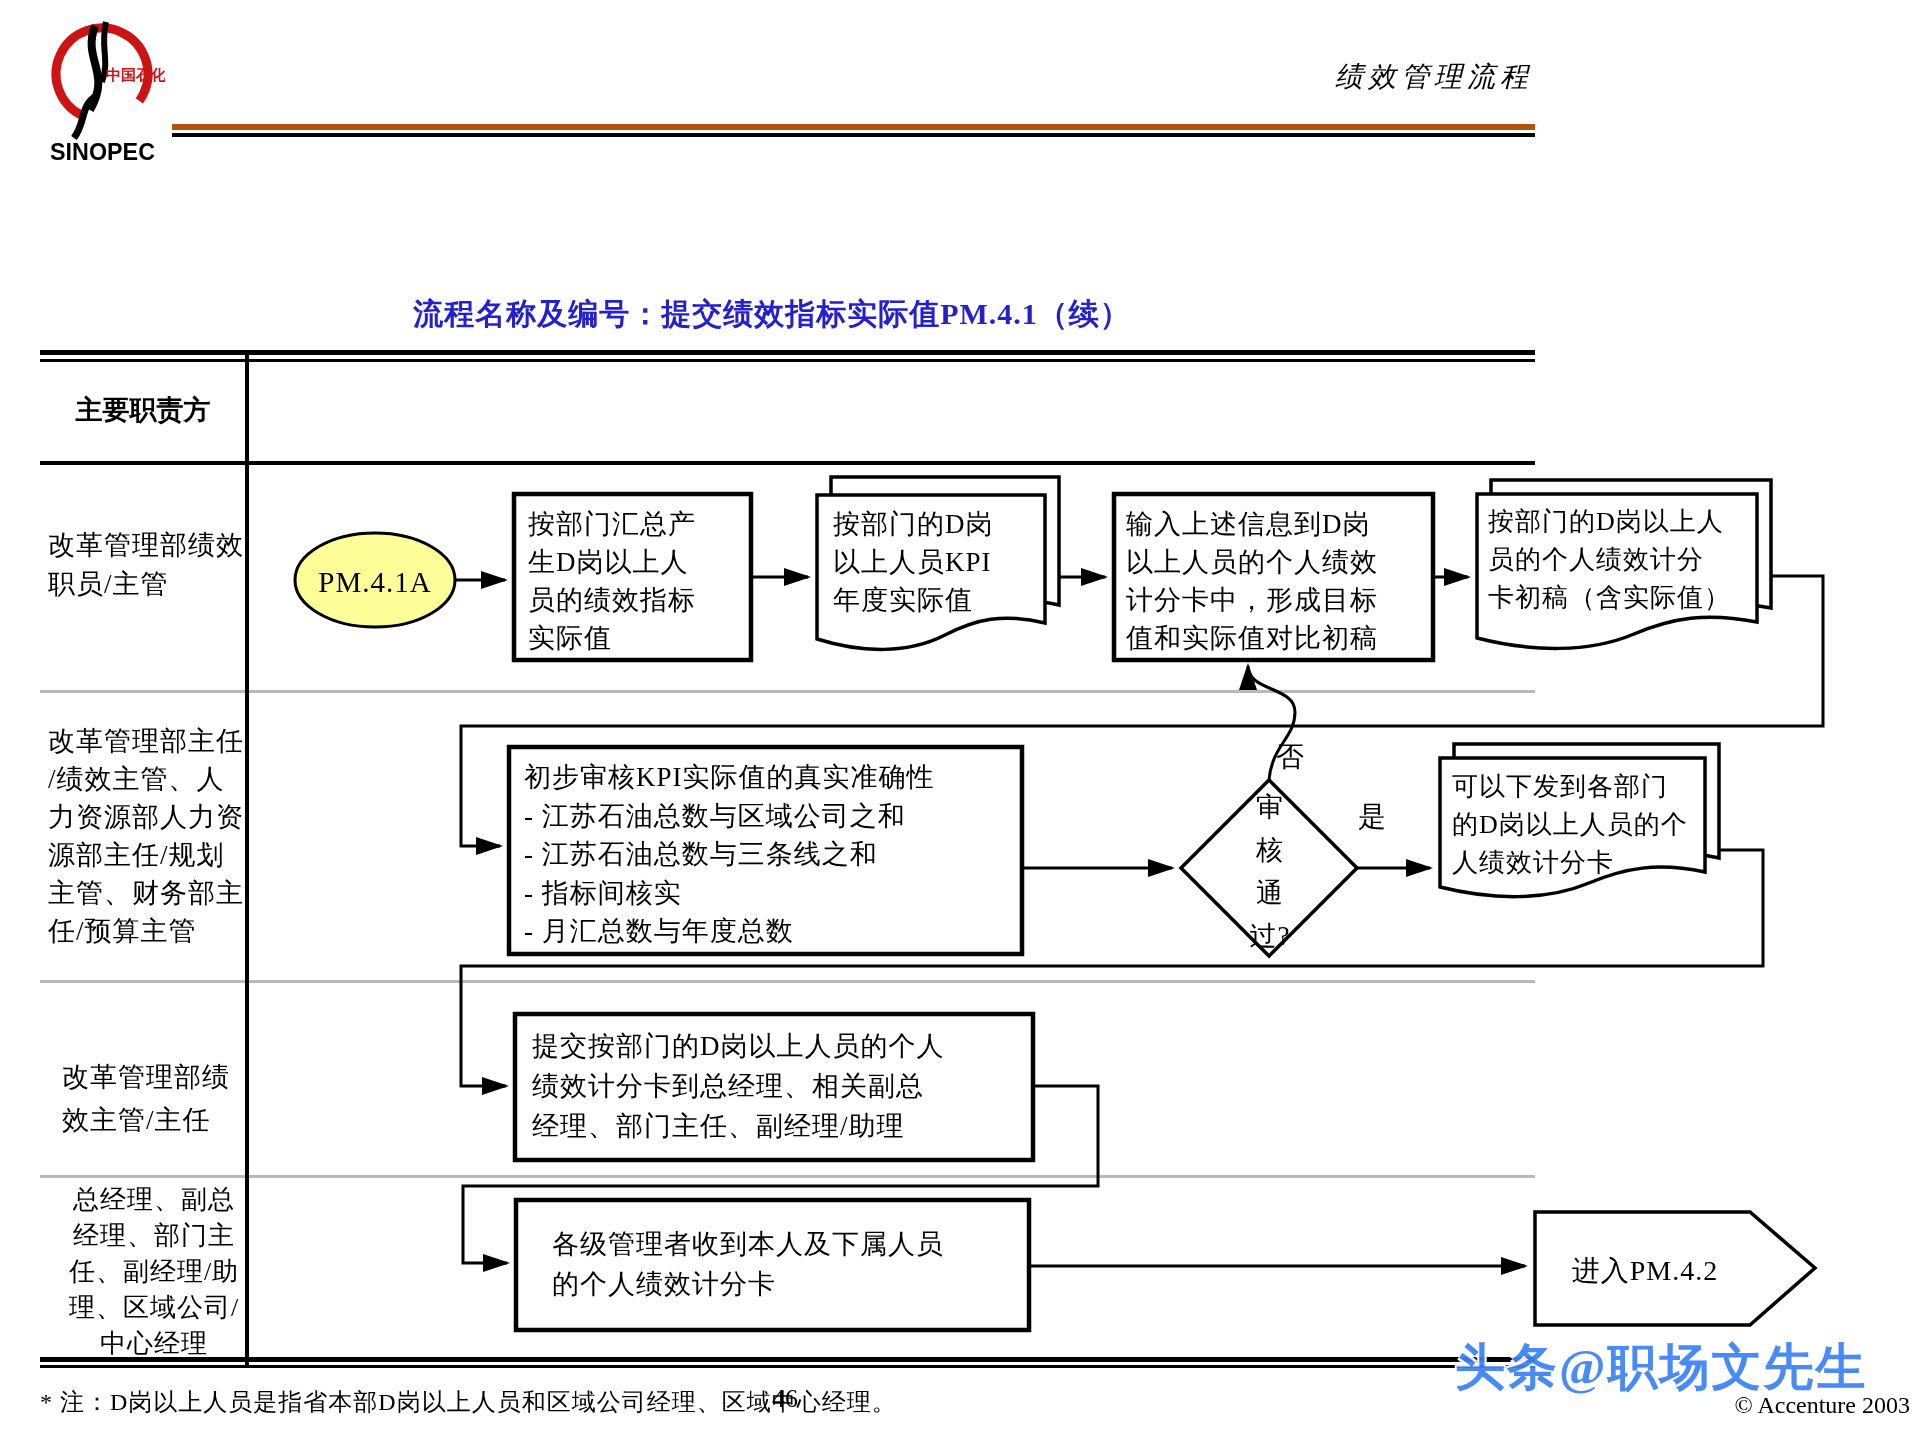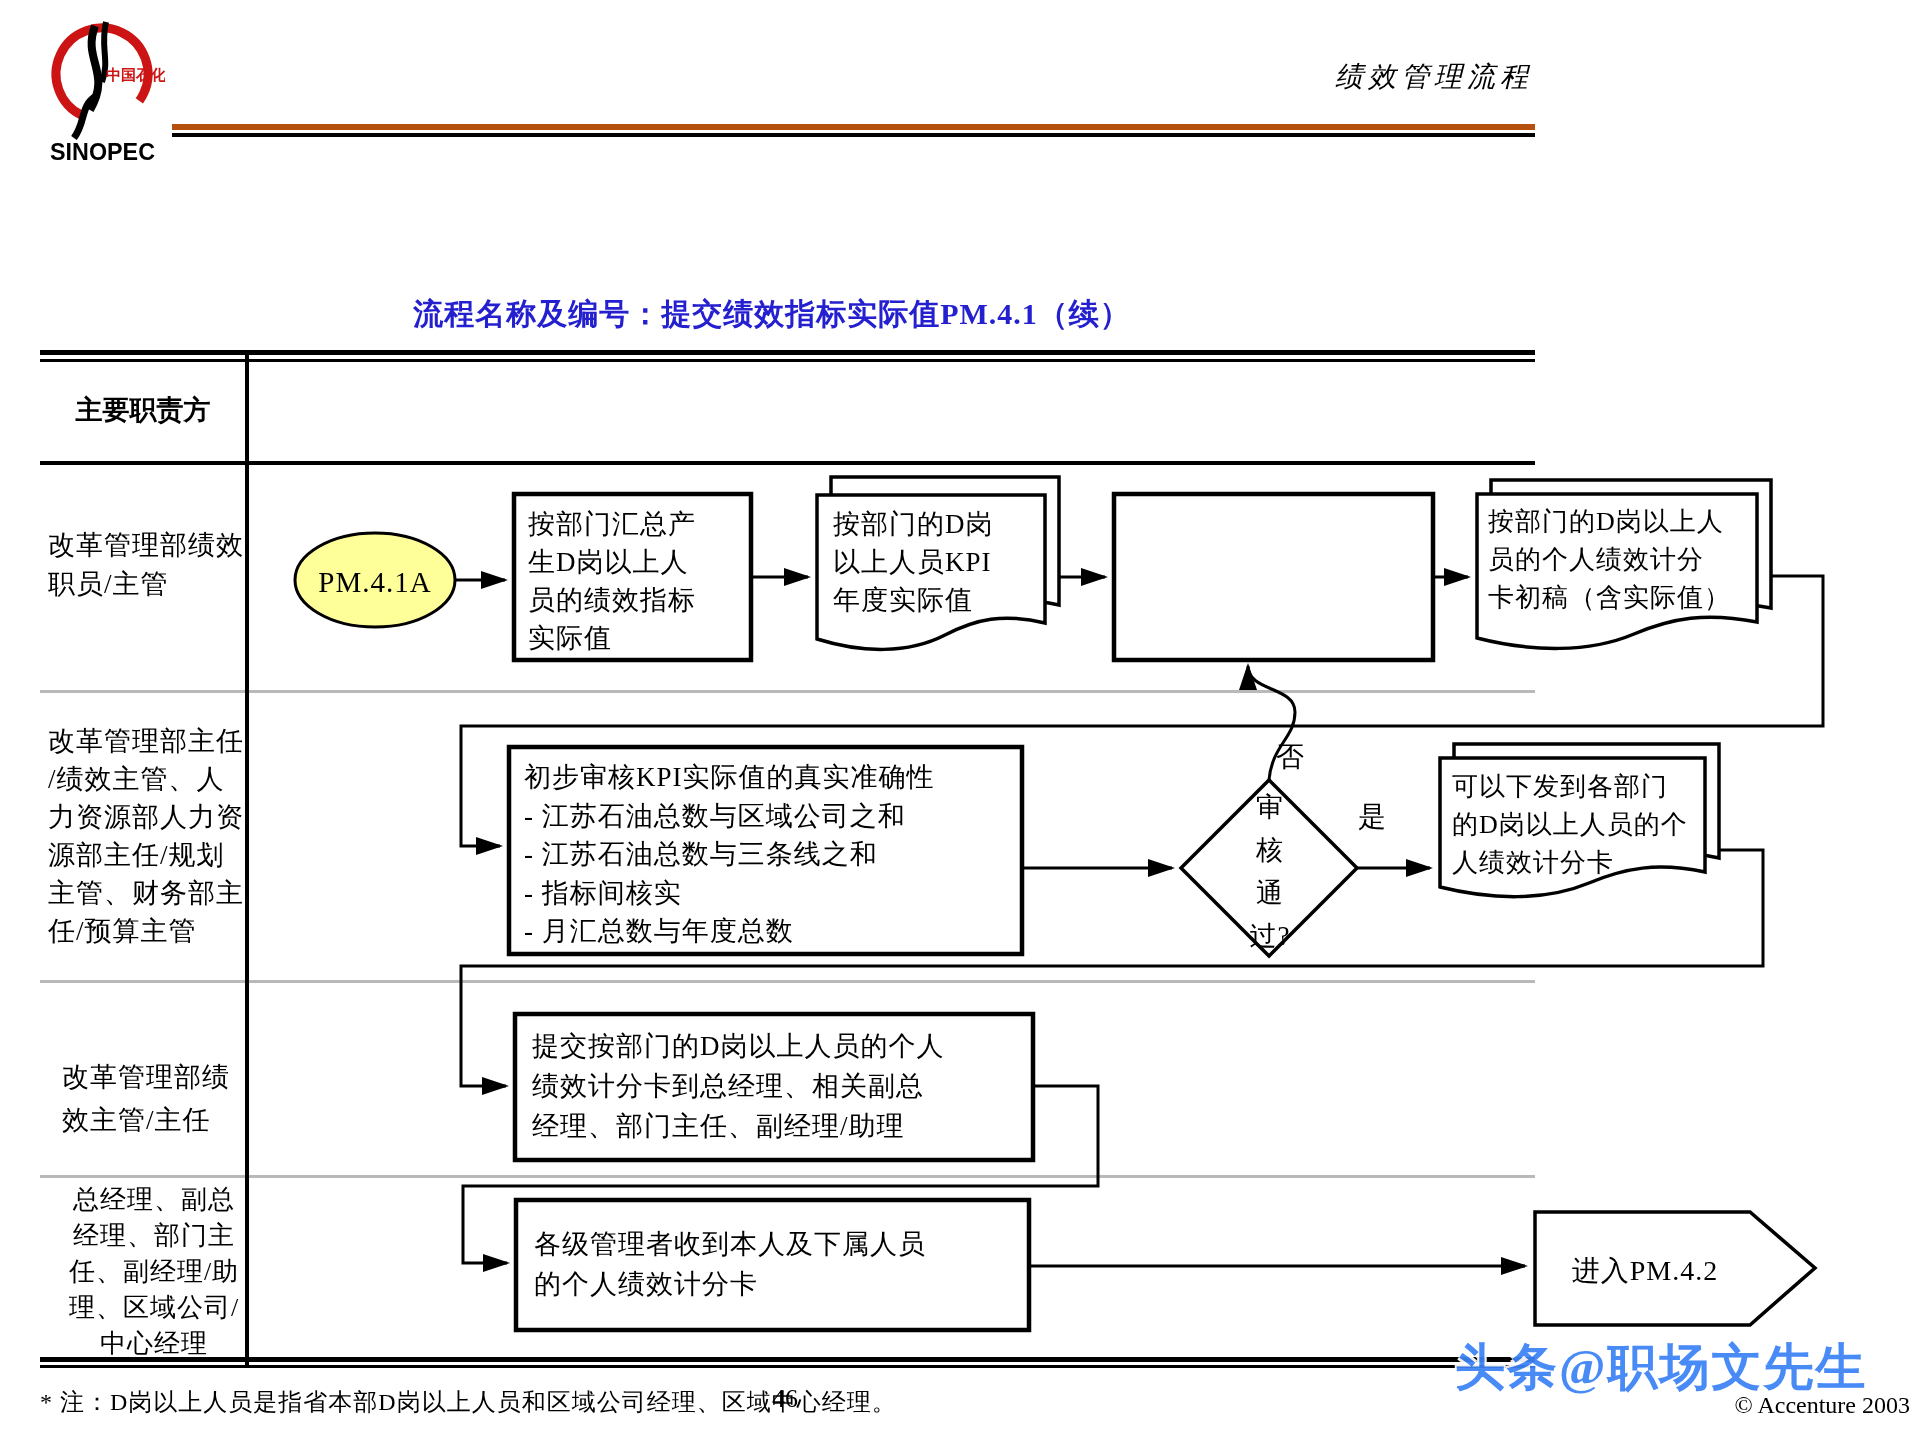--- a/index.html
+++ b/index.html
@@ -122,41 +122,45 @@
 中心经理</div>
 
   <div class="abs flow-text" style="left:305px;top:563px;width:140px;text-align:center;font-size:29px;">PM.4.1A</div>
   <div class="abs flow-text" style="left:528px;top:505px;width:215px;">按部门汇总产
 生D岗以上人
 员的绩效指标
 实际值</div>
   <div class="abs flow-text" style="left:833px;top:505px;width:215px;">按部门的D岗
 以上人员KPI
 年度实际值</div>
+  <div class="abs flow-text" style="left:1126px;top:505px;width:300px;">输入上述信息到D岗
+以上人员的个人绩效
+计分卡中，形成目标
+值和实际值对比初稿</div>
   <div class="abs flow-text" style="left:1488px;top:503px;width:262px;font-size:26px;">按部门的D岗以上人
 员的个人绩效计分
 卡初稿（含实际值）</div>
   <div class="abs flow-text" style="left:524px;top:758px;width:495px;line-height:38.5px;">初步审核KPI实际值的真实准确性
 - 江苏石油总数与区域公司之和
 - 江苏石油总数与三条线之和
 - 指标间核实
 - 月汇总数与年度总数</div>
   <div class="abs flow-text" style="left:1247px;top:786px;width:46px;text-align:center;line-height:43px;">审
 核
 通
 过?</div>
   <div class="abs flow-text" style="left:1276px;top:738px;width:42px;font-size:28px;">否</div>
   <div class="abs flow-text" style="left:1358px;top:798px;width:42px;font-size:28px;">是</div>
   <div class="abs flow-text" style="left:1452px;top:768px;width:250px;font-size:26px;">可以下发到各部门
 的D岗以上人员的个
 人绩效计分卡</div>
   <div class="abs flow-text" style="left:532px;top:1026px;width:492px;line-height:40px;">提交按部门的D岗以上人员的个人
 绩效计分卡到总经理、相关副总
 经理、部门主任、副经理/助理</div>
-  <div class="abs flow-text" style="left:534px;top:1224px;width:490px;line-height:40px;">各级管理者收到本人及下属人员
+  <div class="abs flow-text" style="left:552px;top:1224px;width:490px;line-height:40px;">各级管理者收到本人及下属人员
 的个人绩效计分卡</div>
   <div class="abs flow-text" style="left:1540px;top:1252px;width:210px;text-align:center;font-size:28px;">进入PM.4.2</div>
 
   <div class="abs small-note" style="left:40px;top:1386px;">* 注：D岗以上人员是指省本部D岗以上人员和区域公司经理、区域中心经理。</div>
   <div class="abs page-num" style="left:700px;top:1384px;width:170px;">46</div>
   <div class="abs copyright" style="left:1600px;top:1392px;width:310px;">© Accenture 2003</div>
   <div class="abs watermark" style="left:1455px;top:1334px;">头条@职场文先生</div>
 
 </div>
 

